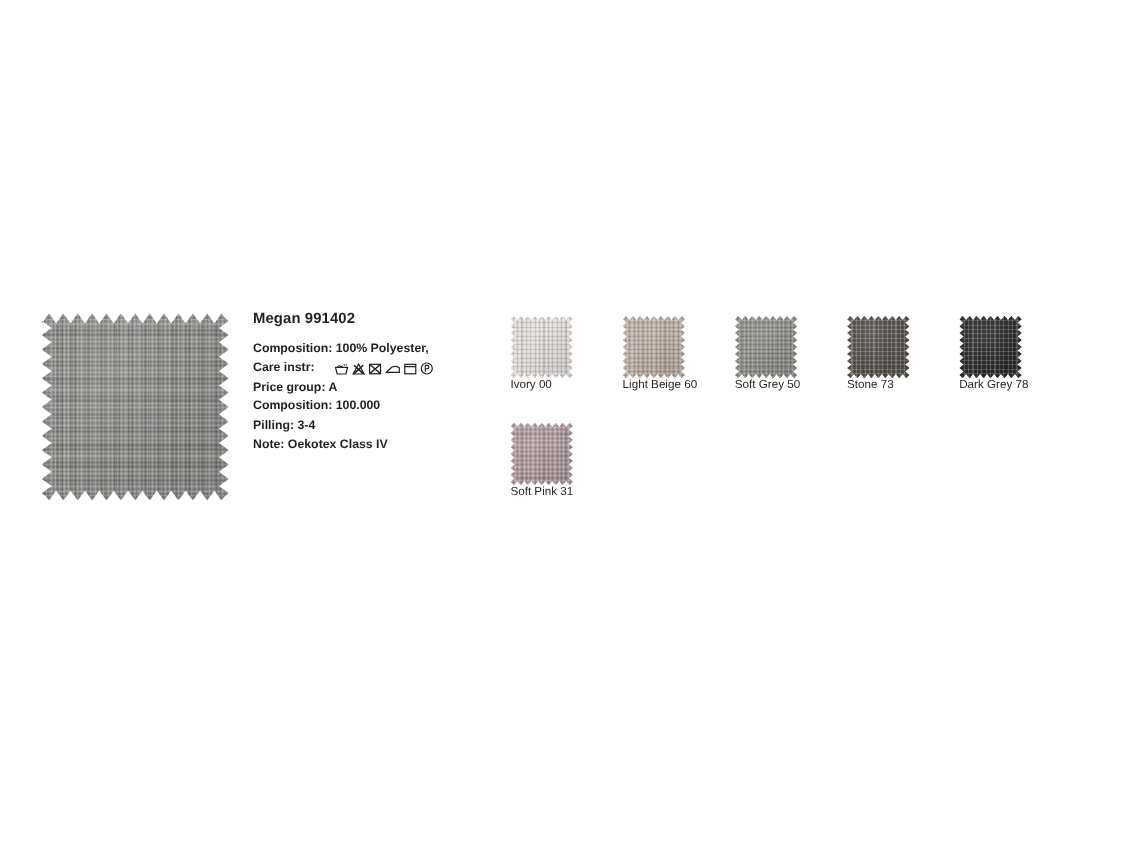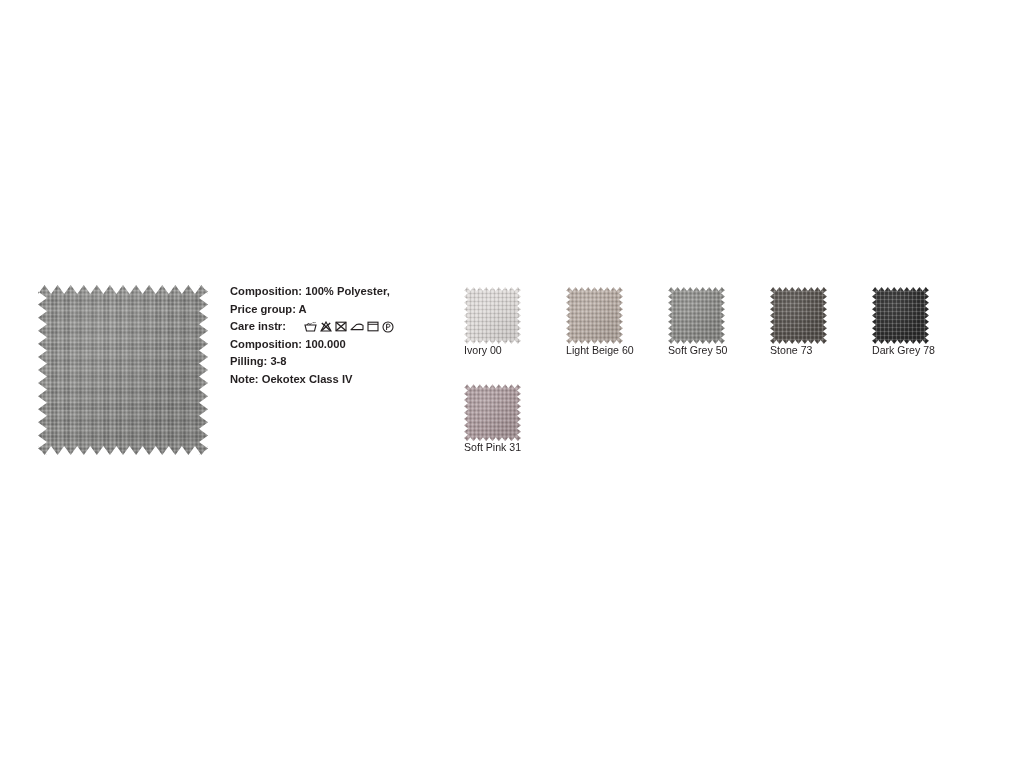--- a/index.html
+++ b/index.html
@@ -163,27 +163,24 @@
 
   <div class="main-swatch-wrap">
     <div class="swatch" style="clip-path: polygon(0% 5.29%, 3.85% 0%, 7.69% 5.29%, 11.54% 0%, 15.38% 5.29%, 19.23% 0%, 23.08% 5.29%, 26.92% 0%, 30.77% 5.29%, 34.62% 0%, 38.46% 5.29%, 42.31% 0%, 46.15% 5.29%, 50% 0%, 53.85% 5.29%, 57.69% 0%, 61.54% 5.29%, 65.38% 0%, 69.23% 5.29%, 73.08% 0%, 76.92% 5.29%, 80.77% 0%, 84.62% 5.29%, 88.46% 0%, 92.31% 5.29%, 96.15% 0%, 100% 5.29%, 94.71% 0%, 100% 3.85%, 94.71% 7.69%, 100% 11.54%, 94.71% 15.38%, 100% 19.23%, 94.71% 23.08%, 100% 26.92%, 94.71% 30.77%, 100% 34.62%, 94.71% 38.46%, 100% 42.31%, 94.71% 46.15%, 100% 50%, 94.71% 53.85%, 100% 57.69%, 94.71% 61.54%, 100% 65.38%, 94.71% 69.23%, 100% 73.08%, 94.71% 76.92%, 100% 80.77%, 94.71% 84.62%, 100% 88.46%, 94.71% 92.31%, 100% 96.15%, 94.71% 100%, 100% 94.71%, 96.15% 100%, 92.31% 94.71%, 88.46% 100%, 84.62% 94.71%, 80.77% 100%, 76.92% 94.71%, 73.08% 100%, 69.23% 94.71%, 65.38% 100%, 61.54% 94.71%, 57.69% 100%, 53.85% 94.71%, 50% 100%, 46.15% 94.71%, 42.31% 100%, 38.46% 94.71%, 34.62% 100%, 30.77% 94.71%, 26.92% 100%, 23.08% 94.71%, 19.23% 100%, 15.38% 94.71%, 11.54% 100%, 7.69% 94.71%, 3.85% 100%, 0% 94.71%, 5.29% 100%, 0% 96.15%, 5.29% 92.31%, 0% 88.46%, 5.29% 84.62%, 0% 80.77%, 5.29% 76.92%, 0% 73.08%, 5.29% 69.23%, 0% 65.38%, 5.29% 61.54%, 0% 57.69%, 5.29% 53.85%, 0% 50%, 5.29% 46.15%, 0% 42.31%, 5.29% 38.46%, 0% 34.62%, 5.29% 30.77%, 0% 26.92%, 5.29% 23.08%, 0% 19.23%, 5.29% 15.38%, 0% 11.54%, 5.29% 7.69%, 0% 3.85%);">
       <div class="cloth" style="background-color: rgb(138, 138, 136);"></div>
       <div class="weave"></div>
       <div class="shade"></div>
     </div>
   </div>
 
   <div class="info">
+    <div class="title">Megan 991402</div>
 
     <div class="row">
       <span>Composition: 100% Polyester,</span>
-    </div>
-
-    <div class="row">
-      <span>Price group: A</span>
     </div>
 
     <div class="row">
       <span class="care-label">Care instr:</span>
       <span class="care-icons">
 
         <span>
           <svg width="13" height="11" viewBox="0 0 13 11">
             <path d="M1 4 L12 4 L10.5 10 L2.5 10 Z" fill="none" stroke="#231f20" stroke-width="1.1"></path>
             <path d="M3 4 C3.4 2.4 4.6 2.2 5.3 2.9 C6 3.6 6.9 3.4 7.3 2.4" fill="none" stroke="#231f20" stroke-width="1"></path>
@@ -222,26 +219,30 @@
           <svg width="12" height="12" viewBox="0 0 12 12">
             <circle cx="6" cy="6" r="5" fill="none" stroke="#231f20" stroke-width="1.1"></circle>
             <path d="M4.6 9 L4.6 3.2 L6.4 3.2 C7.6 3.2 7.9 4 7.9 4.7 C7.9 5.5 7.5 6.2 6.3 6.2 L4.6 6.2" fill="none" stroke="#231f20" stroke-width="1" stroke-linejoin="round"></path>
           </svg>
         </span>
 
       </span>
     </div>
 
     <div class="row">
+      <span>Price group: A</span>
+    </div>
+
+    <div class="row">
       <span>Composition: 100.000</span>
     </div>
 
 
     <div class="row">
-      <span>Pilling: 3-8</span>
+      <span>Pilling: 3-4</span>
     </div>
 
     <div class="row">
       <span>Note: Oekotex Class IV</span>
     </div>
   </div>
 
   <div class="colorways" id="colorways">
       <div class="cw-row">
         <div class="small-swatch">

